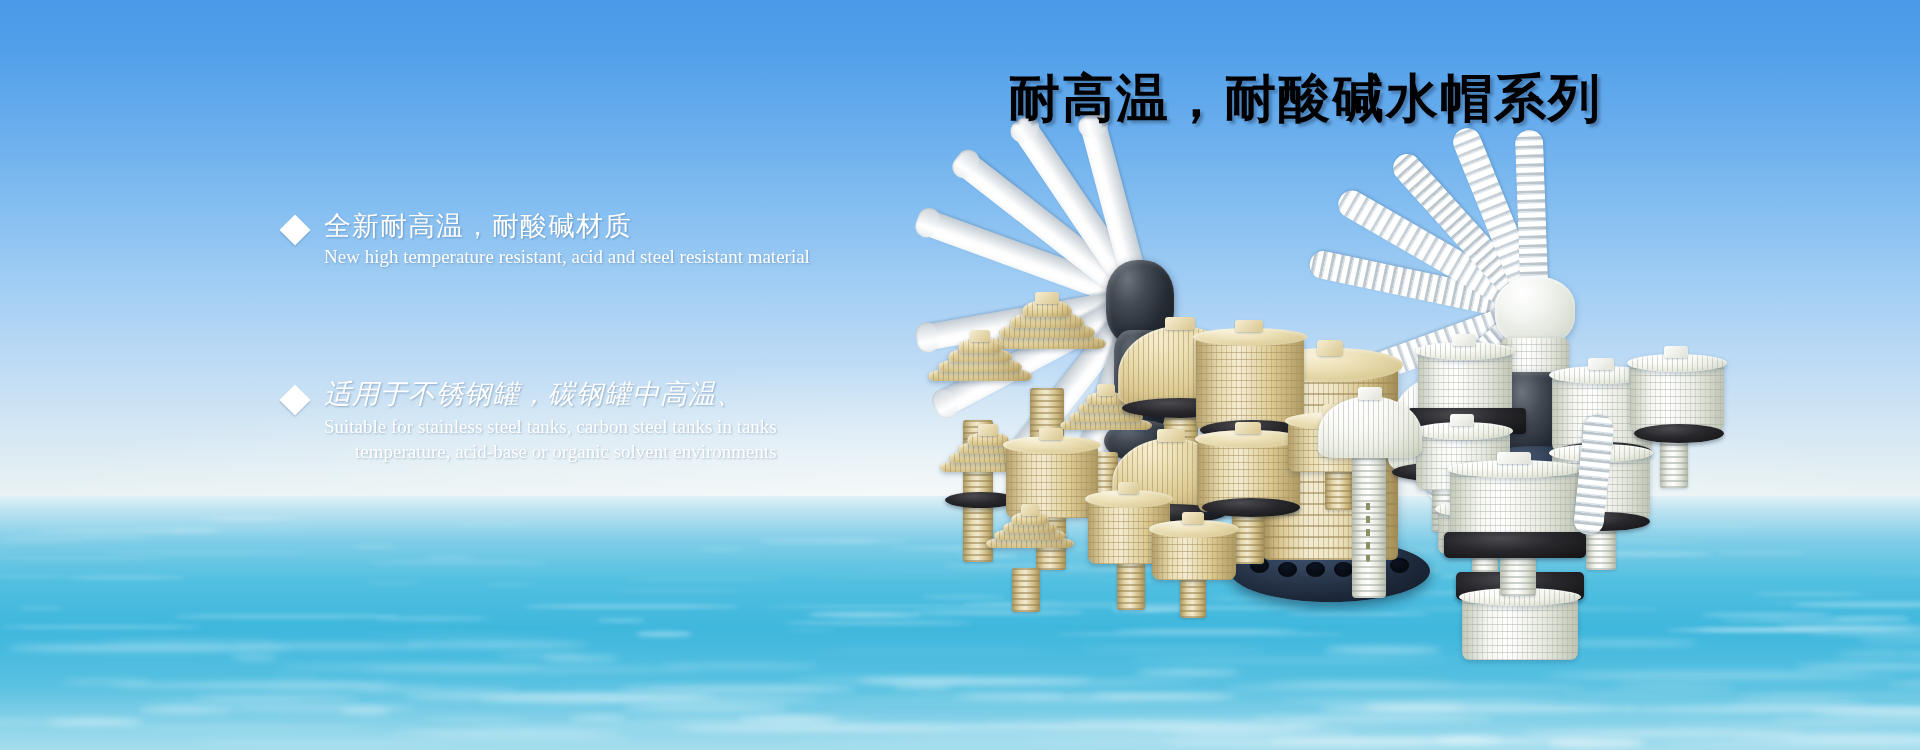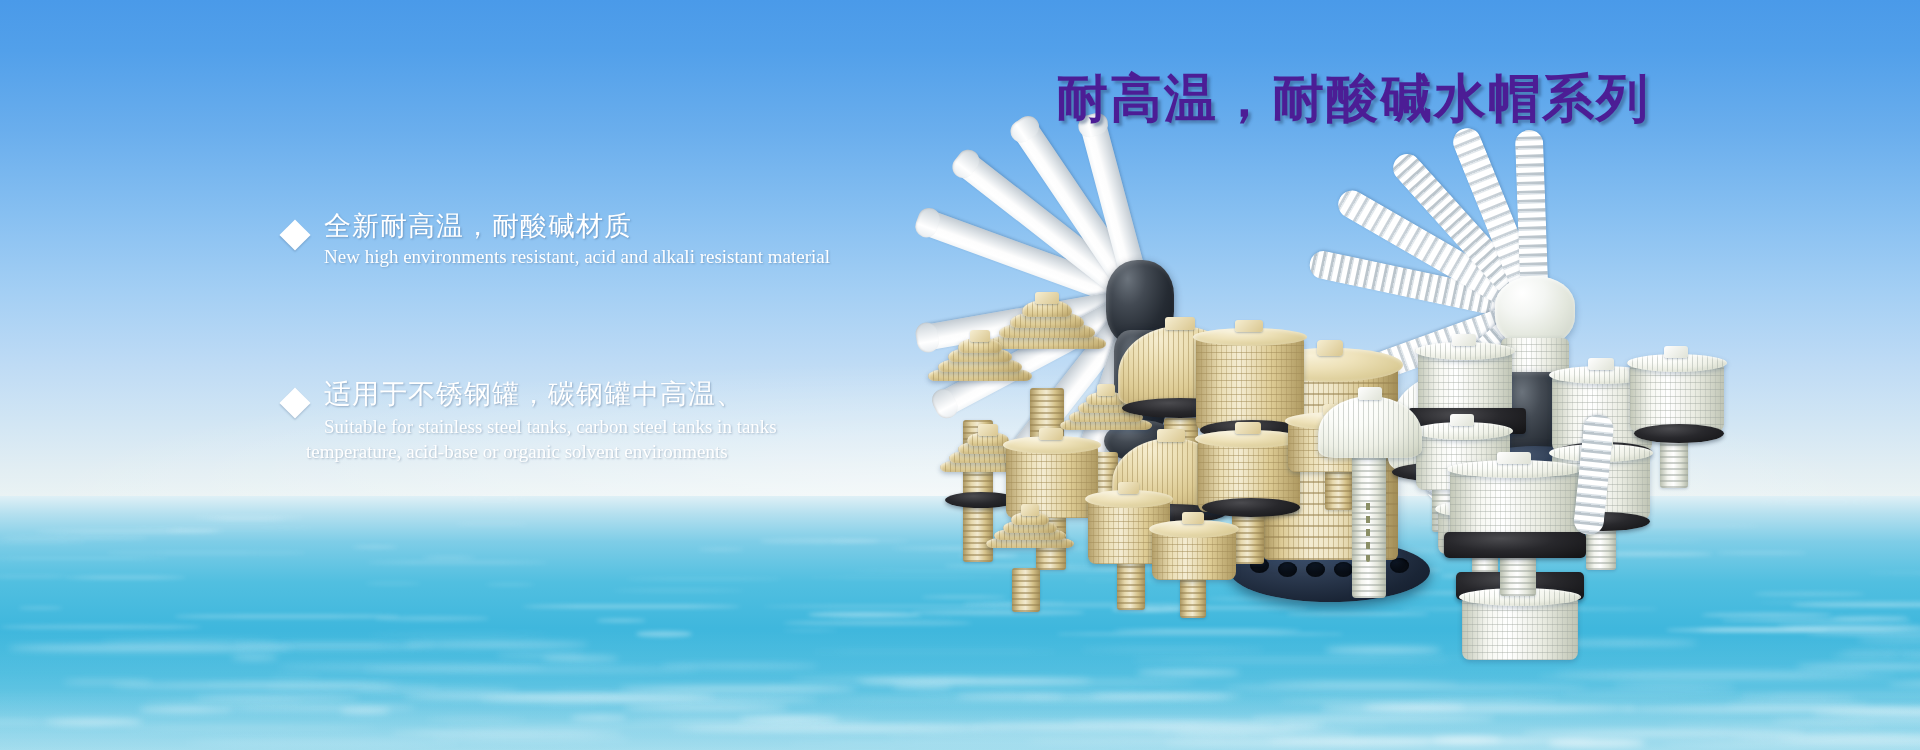--- a/index.html
+++ b/index.html
@@ -54,54 +54,54 @@
     filter:blur(2.2px);
   }
   .r2 { filter:blur(3.5px) !important; }
   .shore-glow {
     position:absolute; left:0; bottom:0; width:1920px; height:120px;
     background:linear-gradient(to bottom, rgba(255,255,255,0), rgba(255,255,255,.20));
   }
 
   
   .headline {
-    position:absolute; left:1056px; top:64px;
+    position:absolute; left:1008px; top:64px;
     font-size:52px; font-weight:bold; letter-spacing:2px;
-    color:#4c1d95;
+    color:#000000;
     text-shadow:3px 3px 3px rgba(40,70,110,.45);
     white-space:nowrap;
     text-align:center;
   }
 
   .bullet-block { position:absolute; }
   .b1 { left:284px; top:206px; }
   .b2 { left:284px; top:378px; }
 
-  .bullet-row { display:flex; align-items:flex-end; }
+  .bullet-row { display:flex; align-items:center; }
   .diamond {
     width:22px; height:22px; margin-top:7px; margin-right:18px;
     background:#ffffff;
     transform:rotate(45deg);
     flex:0 0 auto;
     box-shadow:1px 1px 2px rgba(40,70,110,.25);
   }
   .cn {
     font-size:27px; font-weight:500; color:#ffffff; line-height:40px;
     letter-spacing:1px; white-space:nowrap;
     text-shadow:1px 1px 2px rgba(40,70,110,.35);
   }
   .en {
     font-family:"Liberation Serif", serif;
     font-size:19px; color:#ffffff; line-height:25px;
     white-space:nowrap;
     text-shadow:1px 1px 2px rgba(40,70,110,.30);
   }
   .b1 .en { margin-left:40px; margin-top:-2px; }
   .b2 .en { margin-left:40px; margin-top:0px; }
-  .b2 .cn-lines { margin-top:-4px; }
+  .b2 .cn-lines { margin-top:-4px;font-style:italic; }
 
   
   #products { position:absolute; left:0; top:0; width:1920px; height:750px; }
 
   
   .arm {
     position:absolute; transform-origin:0% 50%;
     border-radius:14px;
   }
   .arm.smooth {
@@ -595,28 +595,28 @@
       <div class="knob-b" style="left:1182.24px;top:512px;width:21.84px;height:12px;"></div>
     </div>
 
   <div class="headline">耐高温，耐酸碱水帽系列</div>
 
   <div class="bullet-block b1">
     <div class="bullet-row">
       <span class="diamond"></span>
       <span class="cn">全新耐高温，耐酸碱材质</span>
     </div>
-    <div class="en">New high environments resistant, acid and alkali resistant material</div>
+    <div class="en">New high temperature resistant, acid and steel resistant material</div>
   </div>
 
   <div class="bullet-block b2">
     <div class="bullet-row">
       <span class="diamond"></span>
       <span class="cn-lines">
         <span class="cn">适用于不锈钢罐，碳钢罐中高温、</span><br>
       </span>
     </div>
     <div class="en">Suitable for stainless steel tanks, carbon steel tanks in tanks</div>
-    <div class="en" style="margin-left:22px;">temperature, acid-base or organic solvent environments</div>
+    <div class="en" style="margin-left:22px;text-align:right;">temperature, acid-base or organic solvent environments</div>
   </div>
 
   <div class="grad-overlay-bottom"></div>
 </div>
 
 </body></html>

